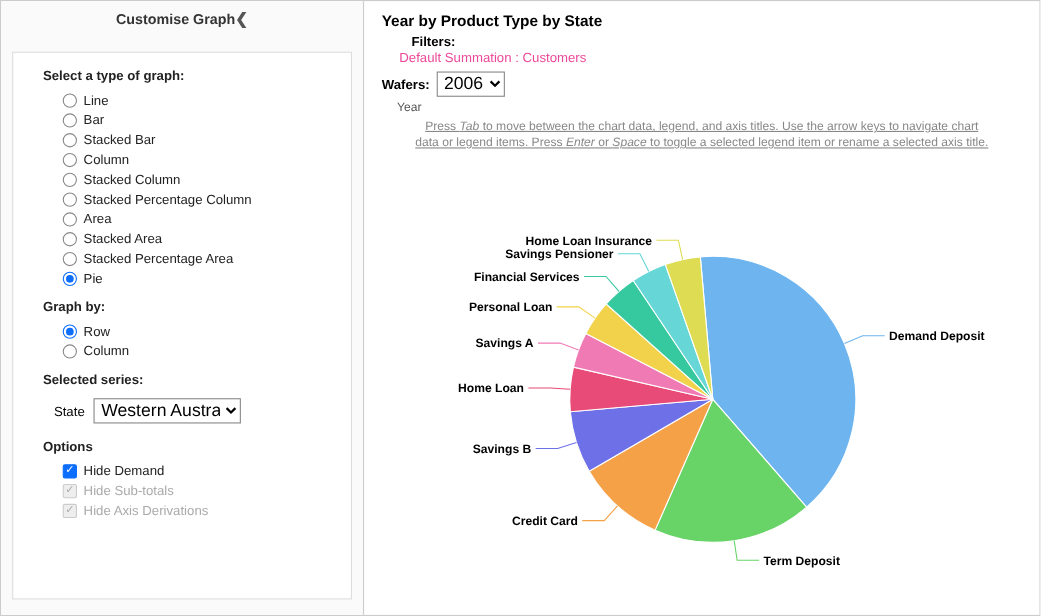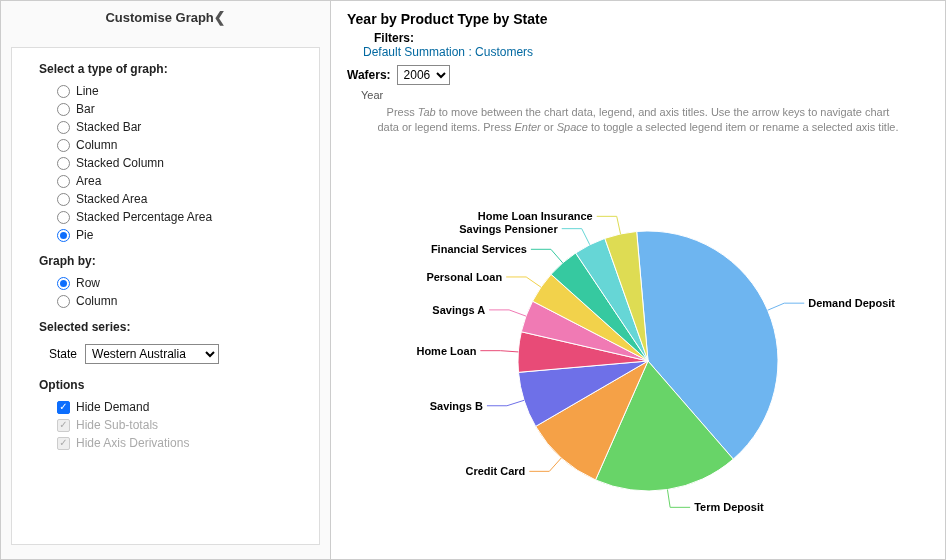--- a/index.html
+++ b/index.html
@@ -98,21 +98,21 @@
   .checkbox.disabled { background: #eee; border-color: #ccc; color: #aaa; }
   .checkbox.disabled.checked::after { content: "✓"; color:#aaa; background:none; }
   .check-row.disabled { color: #aaa; cursor: default; }
   .select-row {
     display: flex;
     align-items: center;
     gap: 8px;
     padding: 4px 0 4px 10px;
   }
   select {
-    font-size: 12px;
+    font-size: 16px;
     padding: 1px 2px;
     border: 1px solid #888;
     background: #fff;
   }
   .footer-note {
     text-align: center;
     font-size: 11px;
     color: #666;
     padding: 8px 20px 10px;
   }
@@ -128,35 +128,36 @@
   .main h2 {
     margin: 0 0 4px 0;
     font-size: 14px;
     font-weight: bold;
   }
   .filters {
     font-size: 12px;
     margin-bottom: 6px;
   }
   .filters .label { font-weight: bold; padding-left: 27px; }
-  .filters .value { color: #0369a1; margin-left: 6px; display:block; padding-left:10px; }
+  .filters .value { color: #ec4899; margin-left: 6px; display:block; padding-left:10px; }
   .wafers-row {
     display: flex;
     align-items: center;
     gap: 6px;
     margin-bottom: 4px;
   }
   .wafers-row .label { font-weight: bold; }
   .sub-label { font-size: 11px; color: #555; margin-left: 14px; margin-bottom:4px; }
   .help-text {
     font-size: 11px;
     color: #888;
     text-align: center;
     padding: 0 30px;
     line-height: 1.4;
+    text-decoration: underline;
   }
   .help-text i { font-style: italic; }
   .chart-area {
     flex: 1;
     position: relative;
   }
   .pie-svg {
     position: absolute;
     left: 50%;
     top: 50%;
@@ -187,20 +188,24 @@
             <span class="radio"></span>
             <span>Stacked Bar</span>
           </div>
           <div class="radio-row">
             <span class="radio"></span>
             <span>Column</span>
           </div>
           <div class="radio-row">
             <span class="radio"></span>
             <span>Stacked Column</span>
+          </div>
+          <div class="radio-row">
+            <span class="radio"></span>
+            <span>Stacked Percentage Column</span>
           </div>
           <div class="radio-row">
             <span class="radio"></span>
             <span>Area</span>
           </div>
           <div class="radio-row">
             <span class="radio"></span>
             <span>Stacked Area</span>
           </div>
           <div class="radio-row">

